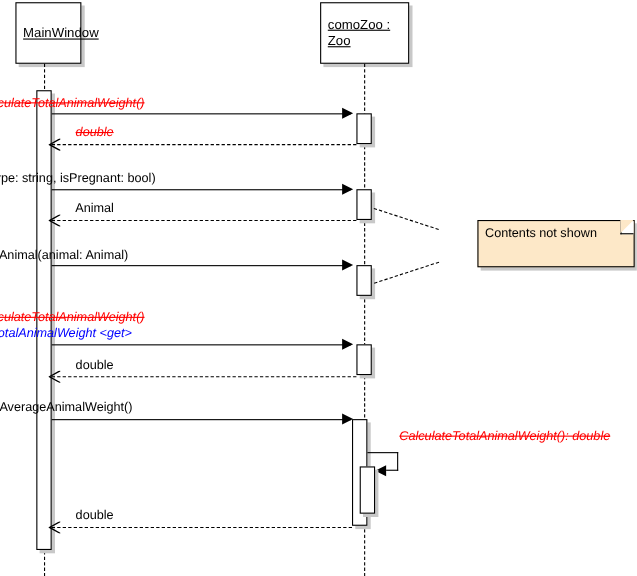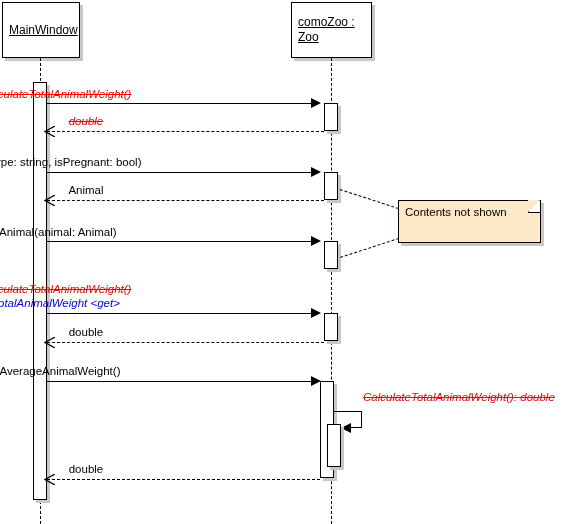--- a/index.html
+++ b/index.html
@@ -115,20 +115,21 @@
     position: absolute;
     box-sizing: border-box;
     background: #fde8c8;
     border: 1px solid #000000;
     box-shadow: 3px 3px 0 0 #c8c8c8;
     font-size: 11.5px;
     line-height: 15px;
     color: #000000;
     padding: 4px 6px;
     white-space: nowrap;
+    margin-left: 36px;
   }
   .note-fold {
     position: absolute;
     top: 0;
     right: 0;
     width: 11px;
     height: 11px;
     background: #ffffff;
     border-left: 1px solid #000000;
     border-bottom: 1px solid #000000;
@@ -157,21 +158,21 @@
   .selfcall-path .seg {
     position: absolute;
     background: #000000;
   }
 </style>
 </head>
 <body>
 
 <div id="diagram">
 
-  <div class="head-box" style="left:2px; top:2px; width:78px; height:56px;">
+  <div class="head-box" style="left:14px; top:2px; width:60px; height:56px;">
     <span class="head-line">MainWindow</span>
   </div>
   <div class="lifeline" style="left:40px; top:58px; height:466px;"></div>
 
   <div class="head-box" style="left:291px; top:2px; width:81px; height:56px;">
     <span class="head-line">comoZoo :</span>
     <span class="head-line">Zoo</span>
   </div>
   <div class="lifeline" style="left:331px; top:58px; height:466px;"></div>
 

